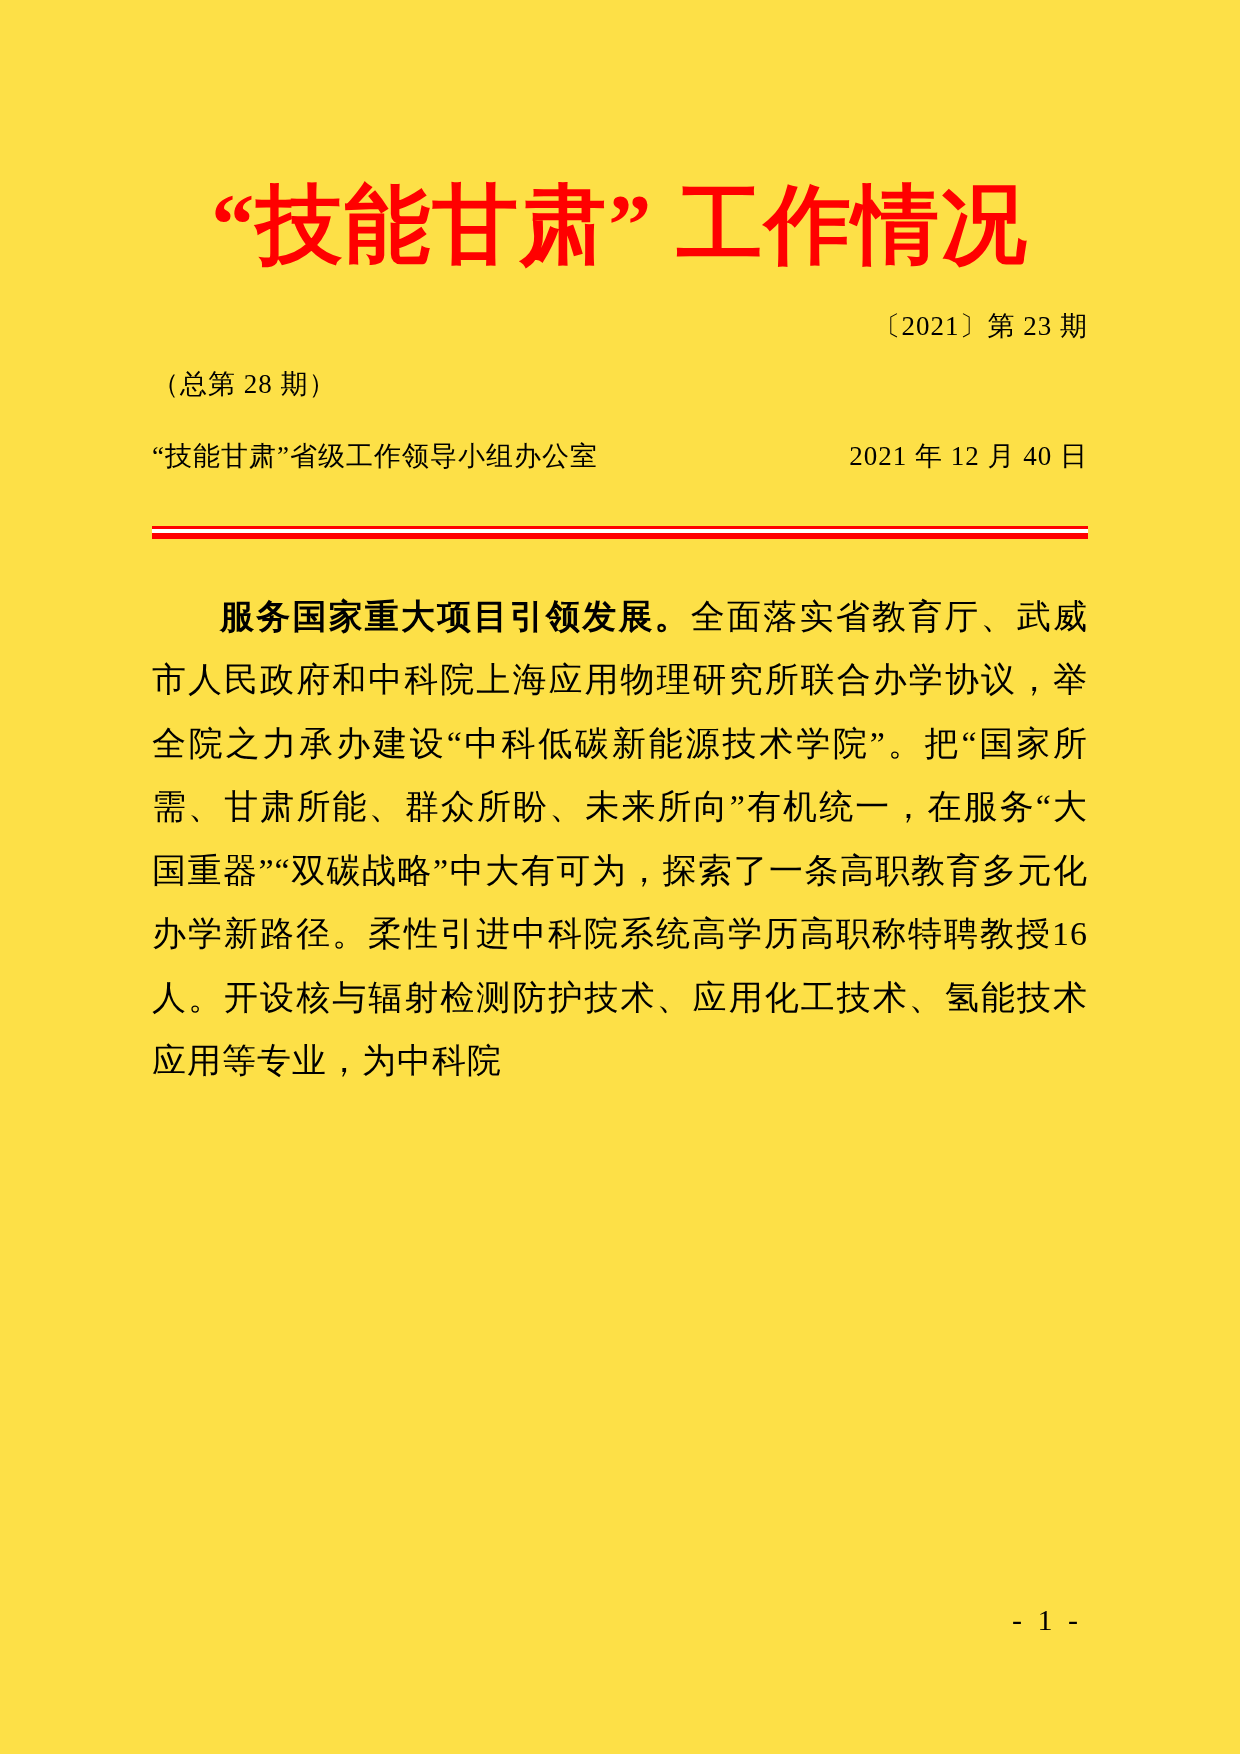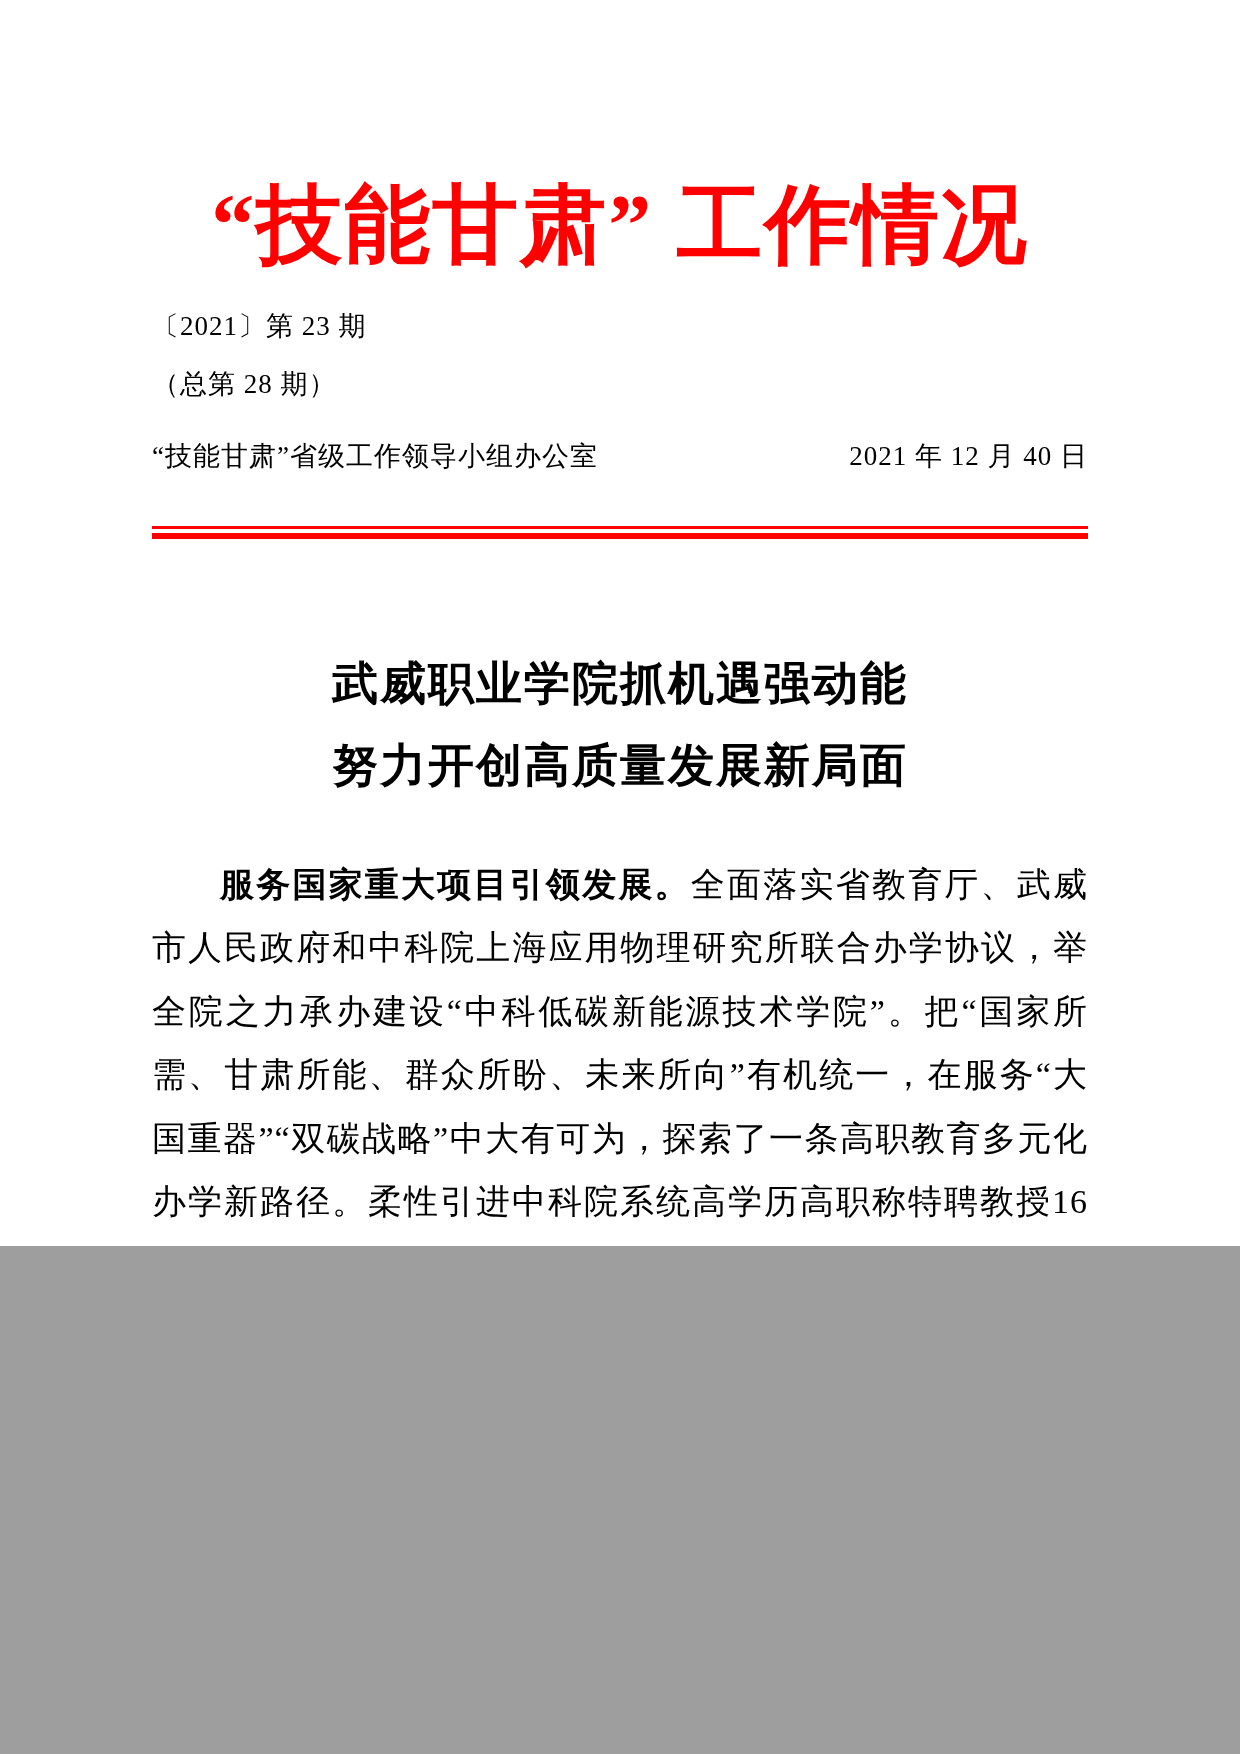--- a/index.html
+++ b/index.html
@@ -1,41 +1,41 @@
 <!DOCTYPE html>
 <html><head>
 <meta charset="utf-8">
 <style>
   * { margin: 0; padding: 0; box-sizing: border-box; }
   html, body { background: #9e9e9e; }
   .page {
     position: relative;
     width: 1240px;
-    height: 1246px;
+    height: 1754px;
     margin: 0 auto;
-    background: #ffffff;
+    background: #fde047;
     font-family: "Liberation Serif", "DejaVu Serif", serif;
     color: #000000;
     overflow: hidden;
   }
   .content {
     padding: 0 152px;
   }
   .doc-title {
     margin-top: 172px;
     text-align: center;
     font-size: 86px;
     font-weight: bold;
     color: #ff0000;
     line-height: 1.25;
     letter-spacing: 2px;
     white-space: nowrap;
   }
   .issue-line {
-    text-align: left;
+    text-align: right;
     font-size: 27px;
     margin-top: 28px;
     letter-spacing: 1px;
   }
   .total-issue-line {
     text-align: left;
     font-size: 27px;
     margin-top: 22px;
     letter-spacing: 1px;
   }
@@ -93,24 +93,20 @@
         <span>2021 年 12 月 40 日</span>
       </div>
       <div class="red-rule">
         <div class="thin"></div>
         <div class="gap"></div>
         <div class="thick"></div>
       </div>
     </header>
 
     <main>
-      <h2 class="article-title">
-        <div>武威职业学院抓机遇强动能</div>
-        <div>努力开创高质量发展新局面</div>
-      </h2>
 
       <div class="body-block">
         <p class="body-para"><span class="lead">服务国家重大项目引领发展。</span><span>全面落实省教育厅、武威市人民政府和中科院上海应用物理研究所联合办学协议，举全院之力承办建设“中科低碳新能源技术学院”。把“国家所需、甘肃所能、群众所盼、未来所向”有机统一，在服务“大国重器”“双碳战略”中大有可为，探索了一条高职教育多元化办学新路径。柔性引进中科院系统高学历高职称特聘教授16人。开设核与辐射检测防护技术、应用化工技术、氢能技术应用等专业，为中科院</span></p>
       </div>
     </main>
   </div>
 
   <footer>
     <div class="page-num">- 1 -</div>
   </footer>

